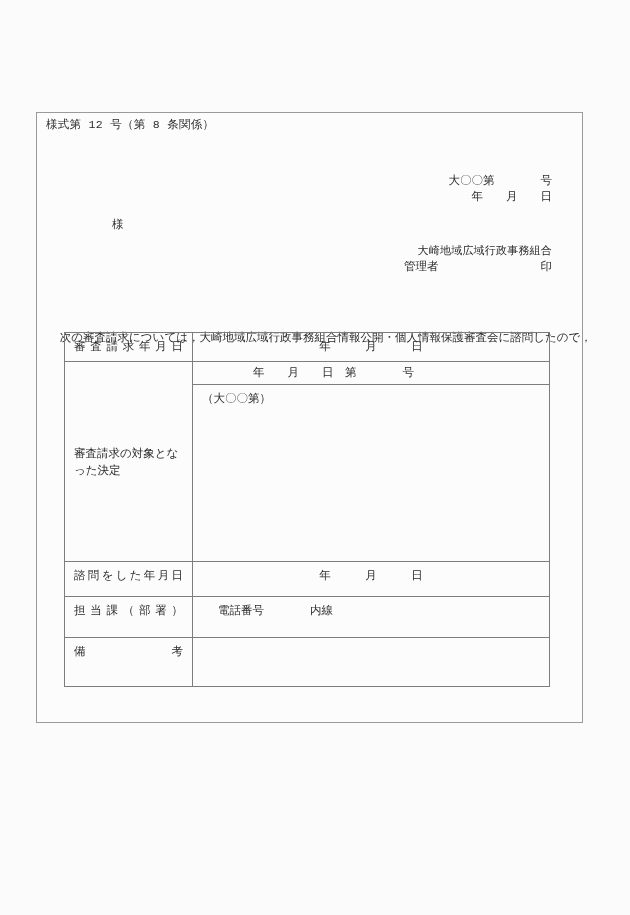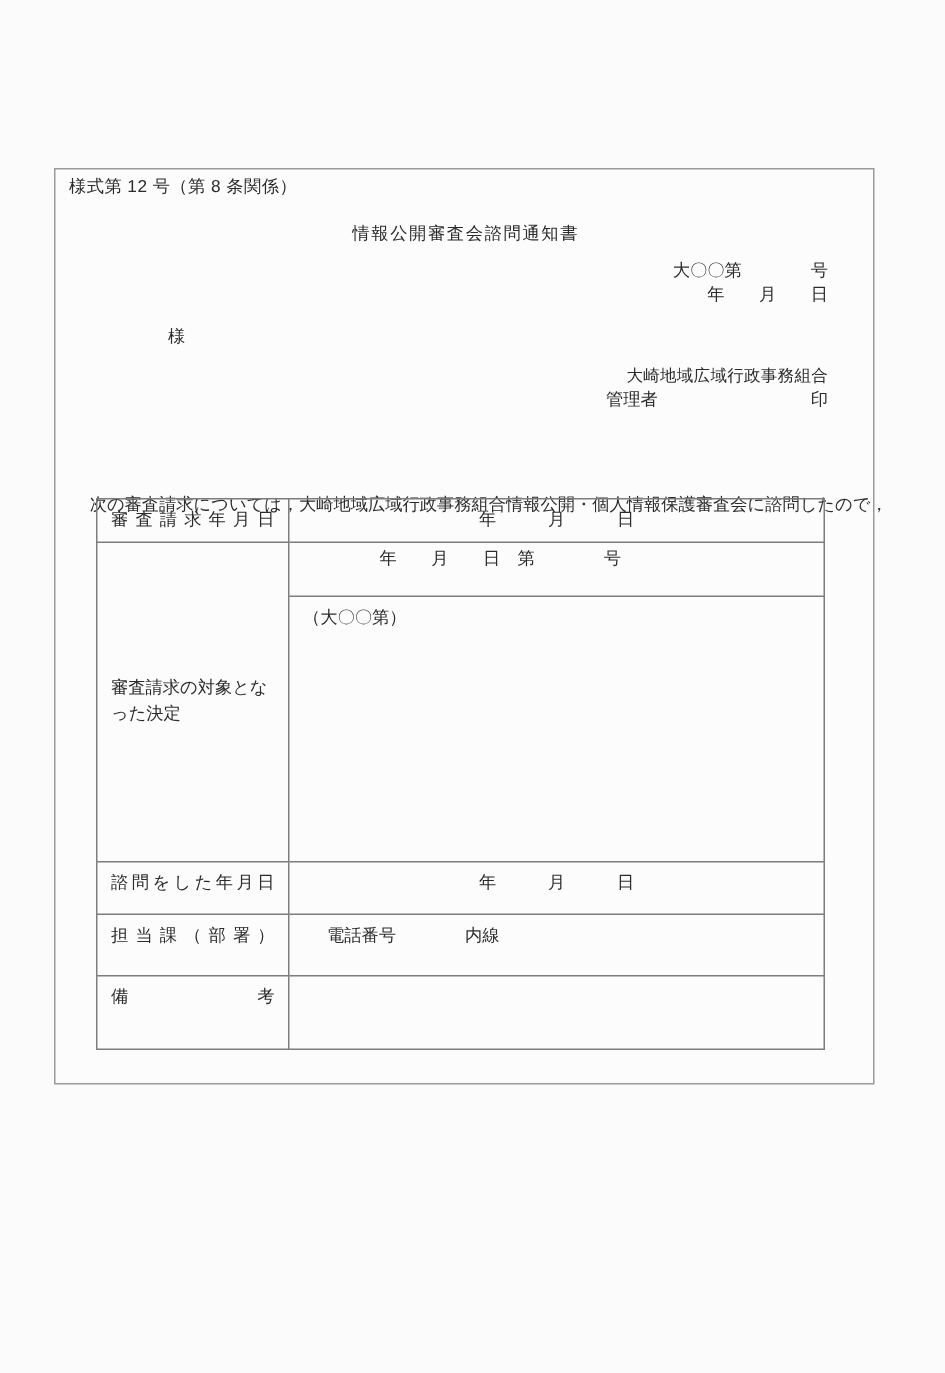--- a/index.html
+++ b/index.html
@@ -31,21 +31,21 @@
     left: 36px;
     top: 112px;
     width: 547px;
     height: 611px;
     border: 1px solid #9a9a9a;
     box-sizing: border-box;
     background: #fcfcfc;
   }
 
   .jp {
-    font-family: Liberation Sans, sans-serif;
+    font-family: Liberation Mono, monospace;
   }
 
   
   #form-no {
     position: absolute;
     left: 9px;
     top: 4px;
     font-size: 11.5px;
     letter-spacing: 0.3px;
     white-space: nowrap;
@@ -182,21 +182,20 @@
 </style>
 </head>
 <body>
 
 <div id="page">
 
   <div id="form-frame">
 
     <div id="form-no" class="jp">様式第 12 号（第 8 条関係）</div>
 
-    <div id="doc-title" class="jp">情報公開審査会諮問通知書</div>
 
     <div id="doc-number" class="jp">大〇〇第　　　　号</div>
 
     <div id="doc-date" class="jp">年　　月　　日</div>
 
     <div id="addressee" class="jp">様</div>
 
     <div id="issuer-org" class="jp">大崎地域広域行政事務組合</div>
 
     <div id="issuer-role" class="jp">
@@ -224,21 +223,21 @@
           </td>
         </tr>
 
         <tr>
           <td class="col-label h-num" rowspan="2">
             <div style="height:100%;display:flex;align-items:center;">
               <span class="lbl-mid" style="white-space:normal;line-height:17px;">審査請求の対象となった決定</span>
             </div>
           </td>
           <td class="col-value h-num">
-            <span class="val-indent" style="padding-top:3px;padding-bottom:17px;">年　　月　　日　第　　　　号</span>
+            <span class="val-indent" style="padding-top:3px;padding-bottom:4px;">年　　月　　日　第　　　　号</span>
           </td>
         </tr>
 
         <tr>
           <td class="col-value h-dec">
             <span class="val-left">（大〇〇第）</span>
           </td>
         </tr>
 
         <tr>

